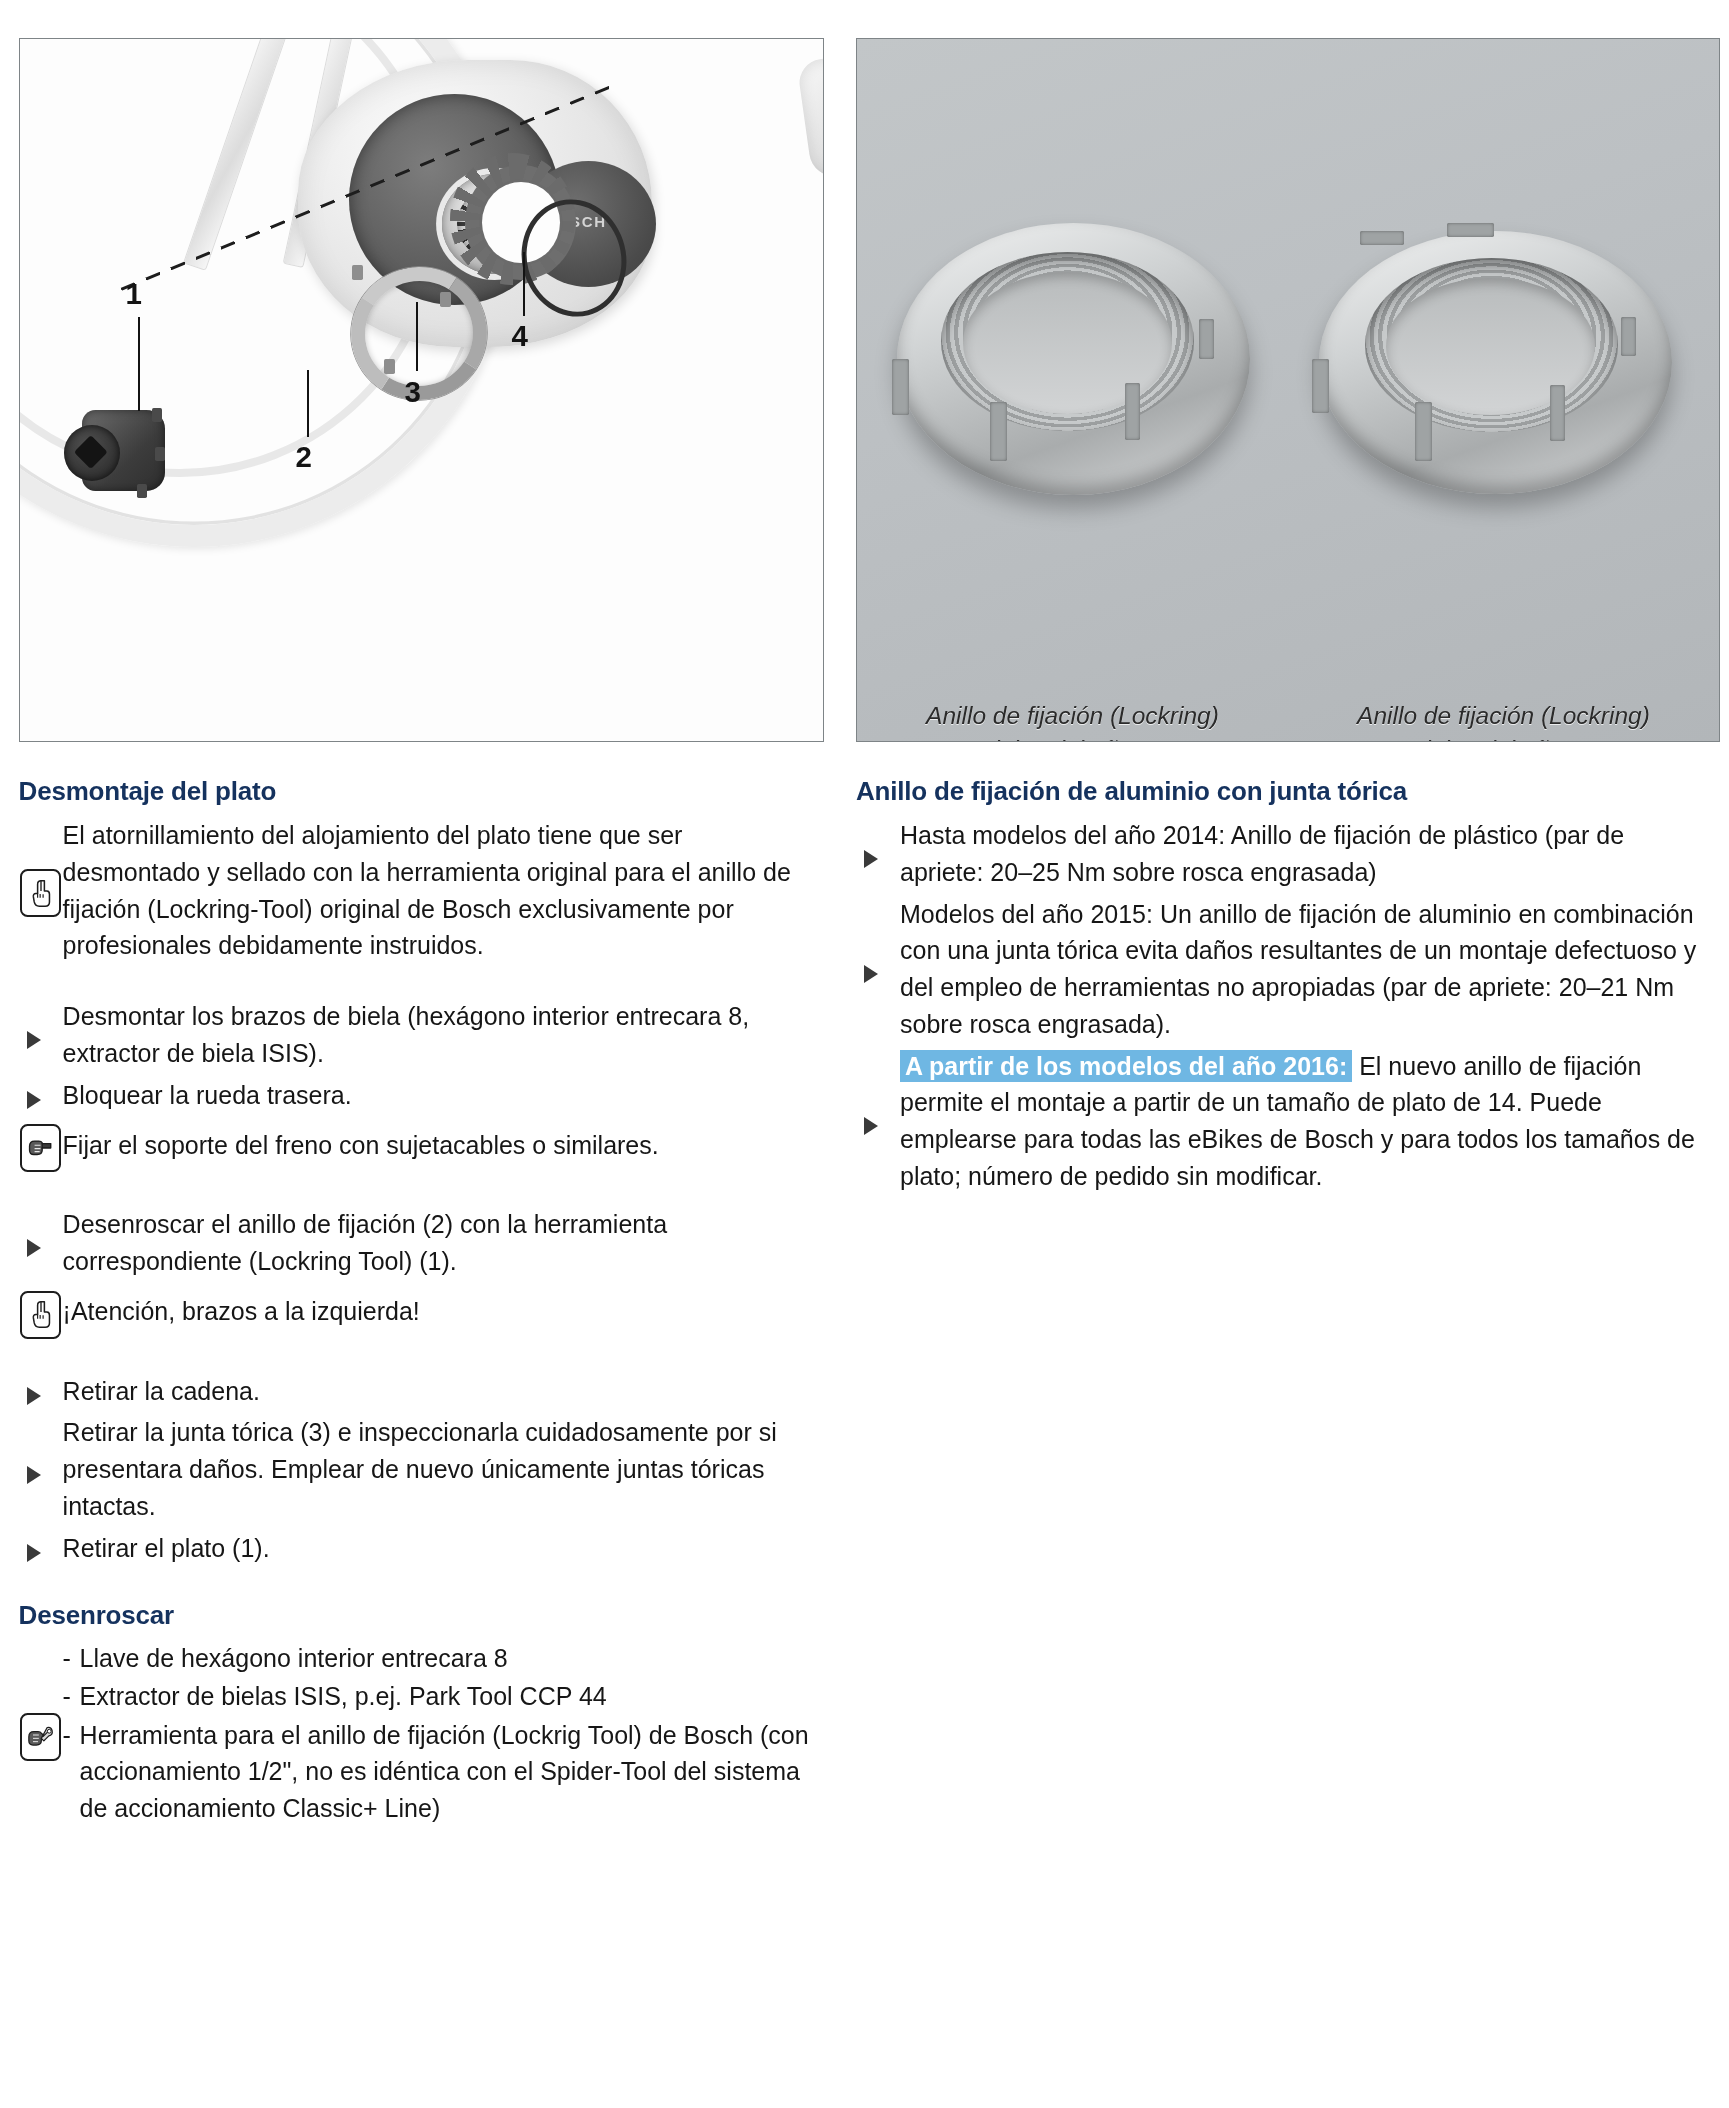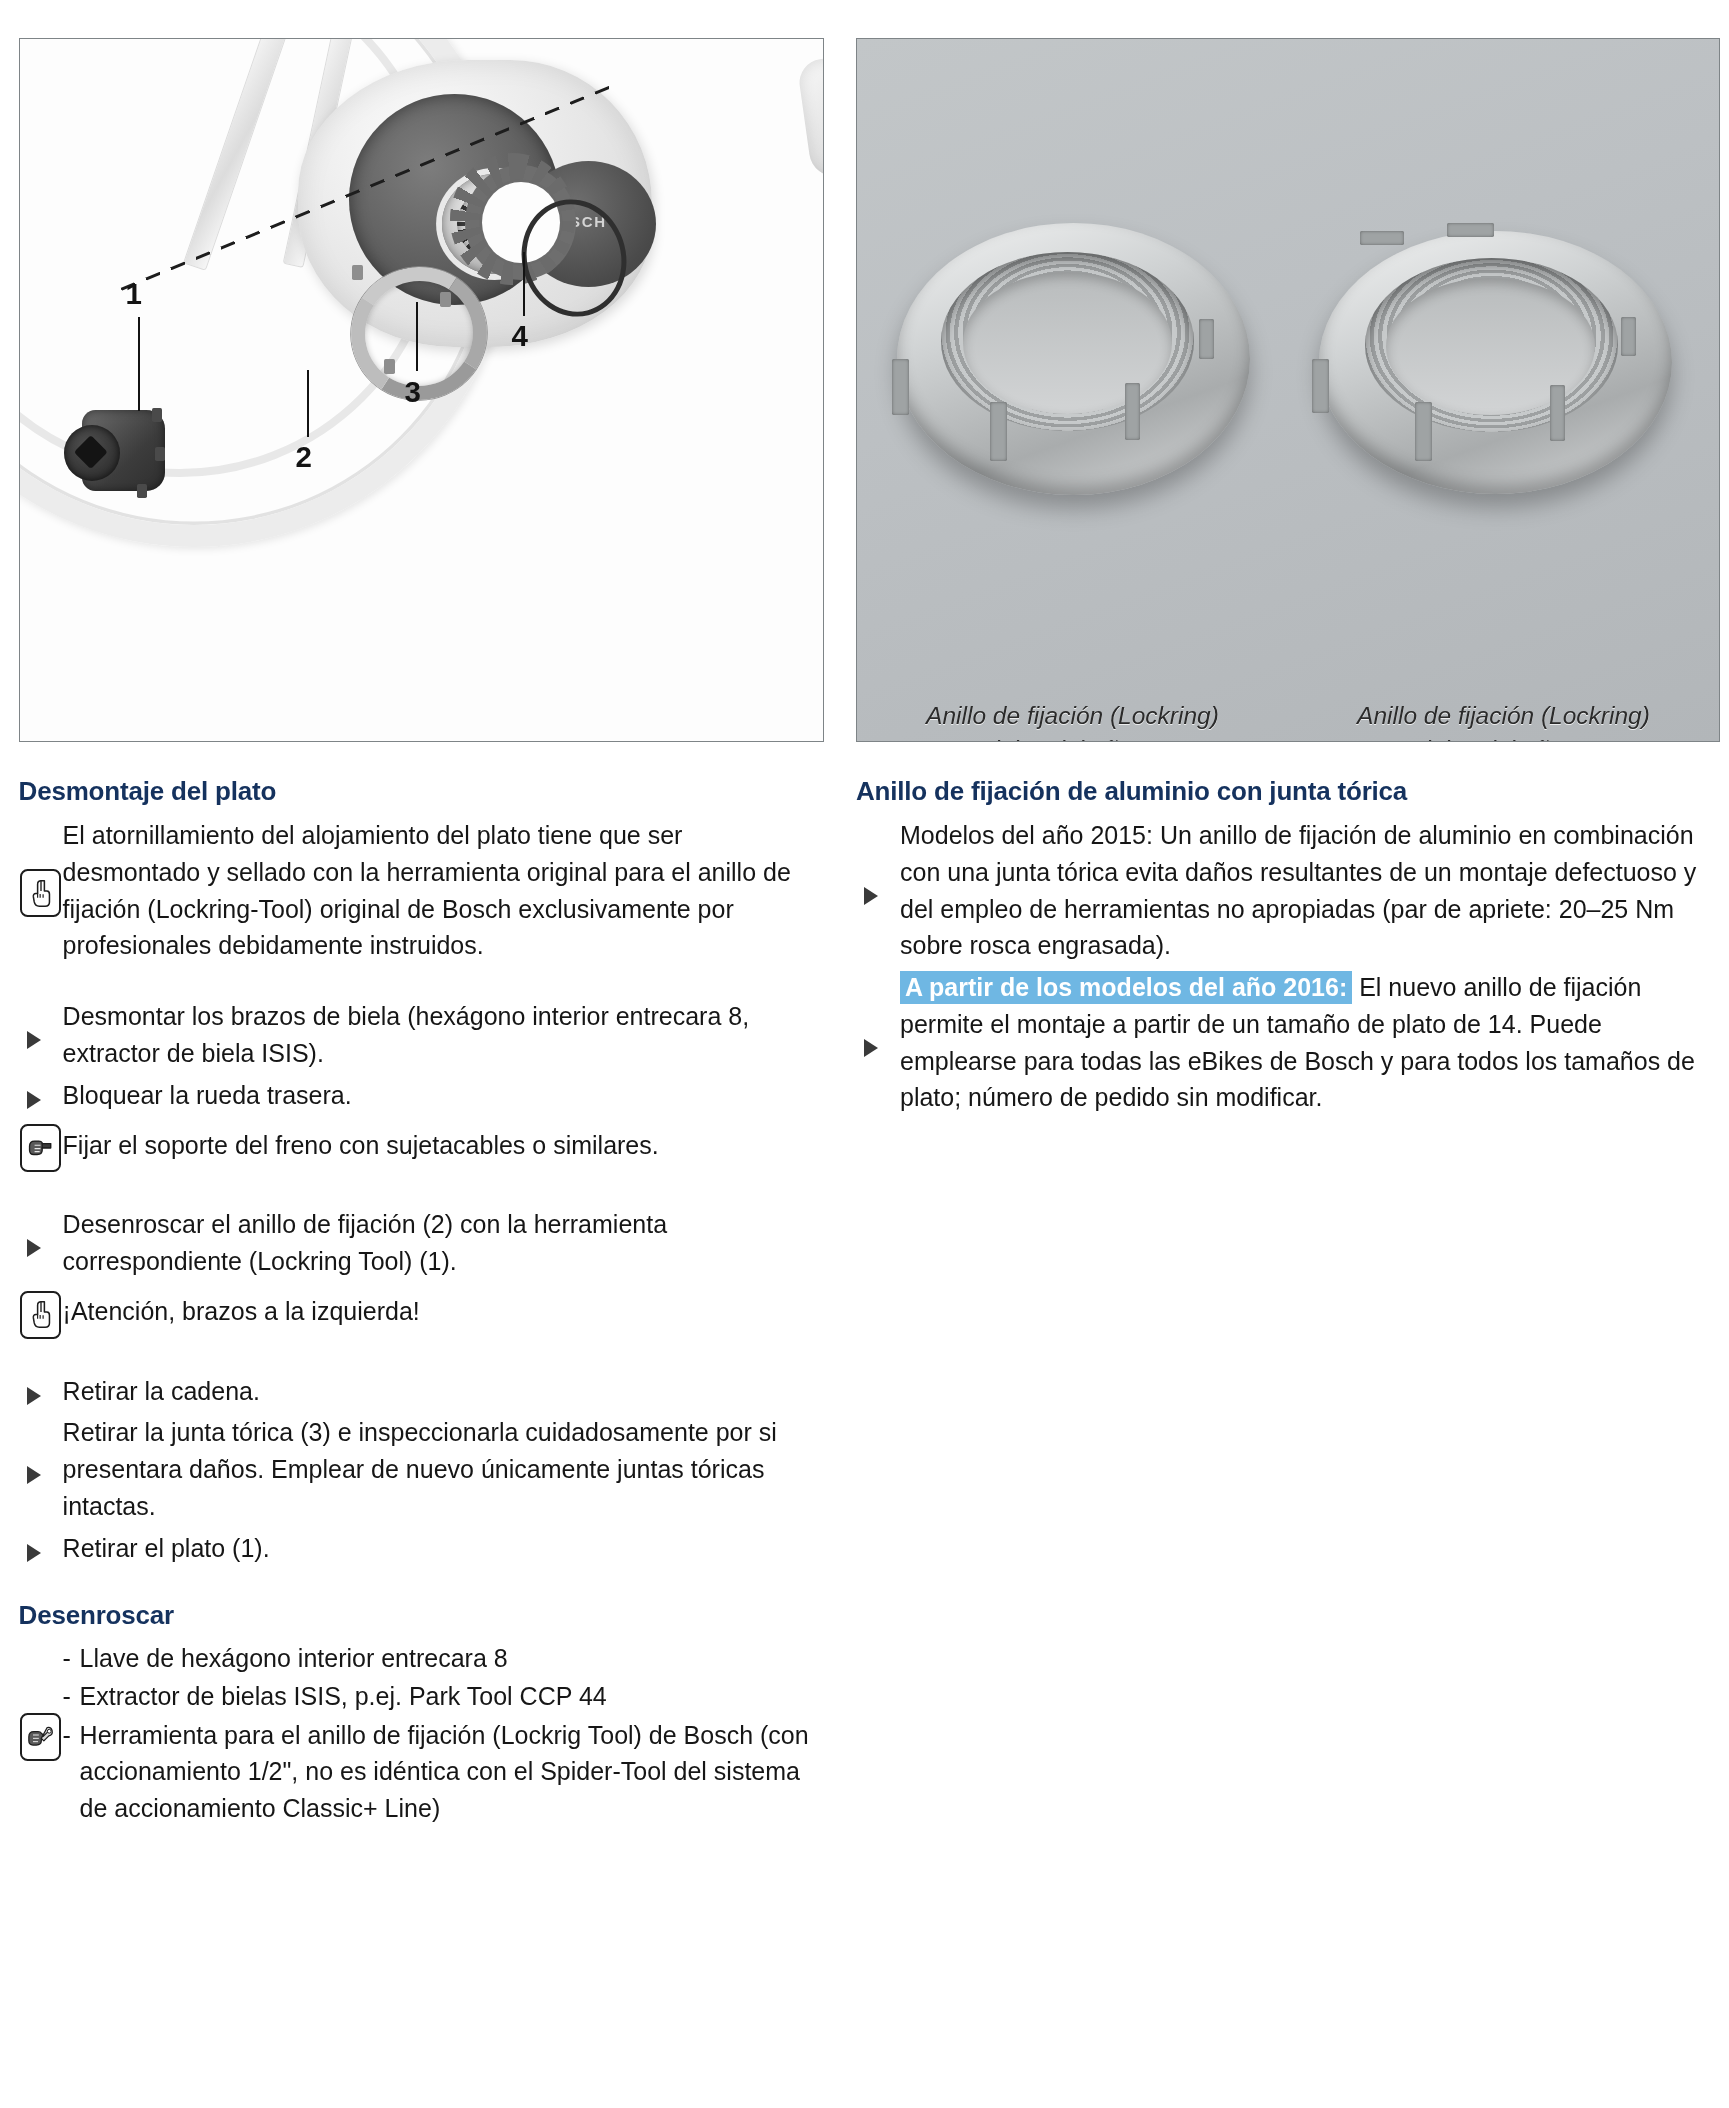--- a/index.html
+++ b/index.html
@@ -435,26 +435,32 @@
           <span>Herramienta para el anillo de fijación (Lockrig Tool) de Bosch (con accionamiento 1/2", no es idéntica con el Spider-Tool del sistema de accionamiento Classic+ Line)</span>
         </div>
       </div>
     </div>
   </div>
 
   <div class="col col-right">
 
     <h2 class="section">Anillo de fijación de aluminio con junta tórica</h2>
 
-
-    <div class="row">
-      <div class="marker">
-          <div class="tri"></div>
-        </div>
-      <div class="body">Modelos del año 2015: Un anillo de fijación de aluminio en combinación con una junta tórica evita daños resultantes de un montaje defectuoso y del empleo de herramientas no apropiadas (par de apriete: 20–25 Nm sobre rosca engrasada).</div>
+    <div class="row">
+      <div class="marker">
+          <div class="tri"></div>
+        </div>
+      <div class="body">Hasta modelos del año 2014: Anillo de fijación de plástico (par de apriete: 20–25 Nm sobre rosca engrasada)</div>
+    </div>
+
+    <div class="row">
+      <div class="marker">
+          <div class="tri"></div>
+        </div>
+      <div class="body">Modelos del año 2015: Un anillo de fijación de aluminio en combinación con una junta tórica evita daños resultantes de un montaje defectuoso y del empleo de herramientas no apropiadas (par de apriete: 20–21 Nm sobre rosca engrasada).</div>
     </div>
 
     <div class="row">
       <div class="marker">
           <div class="tri"></div>
         </div>
       <div class="body"><span class="hl">A partir de los modelos del año 2016:</span><span> El nuevo anillo de fijación permite el montaje a partir de un tamaño de plato de 14. Puede emplearse para todas las eBikes de Bosch y para todos los tamaños de plato; número de pedido sin modificar.</span></div>
     </div>
   </div>
 

